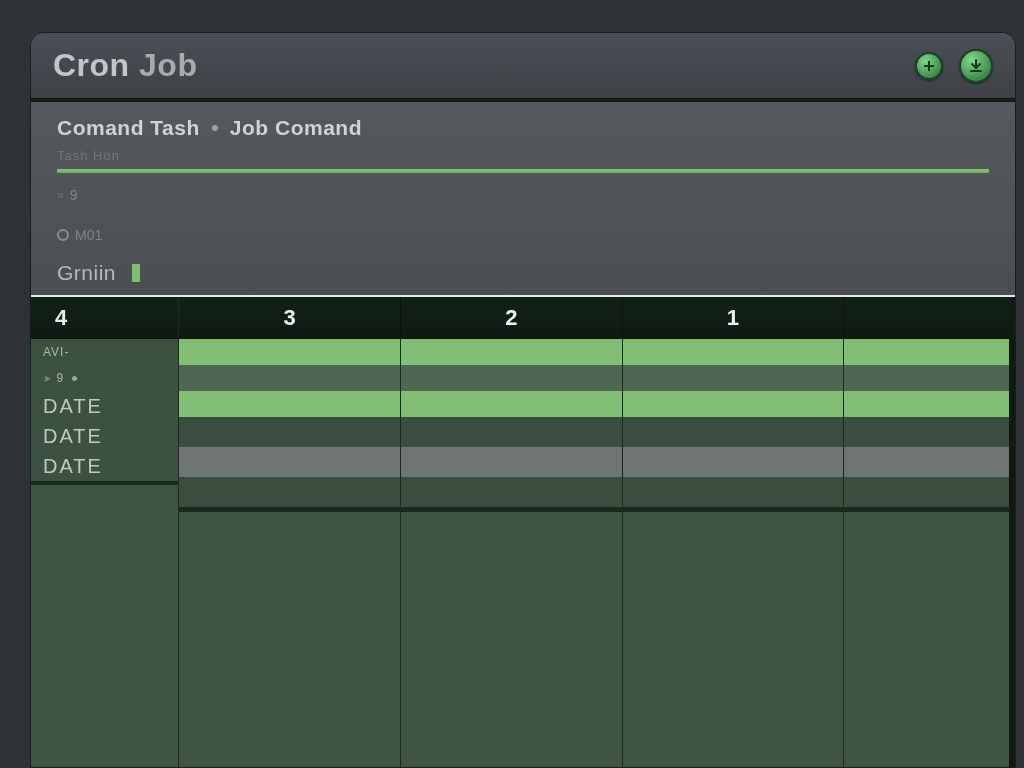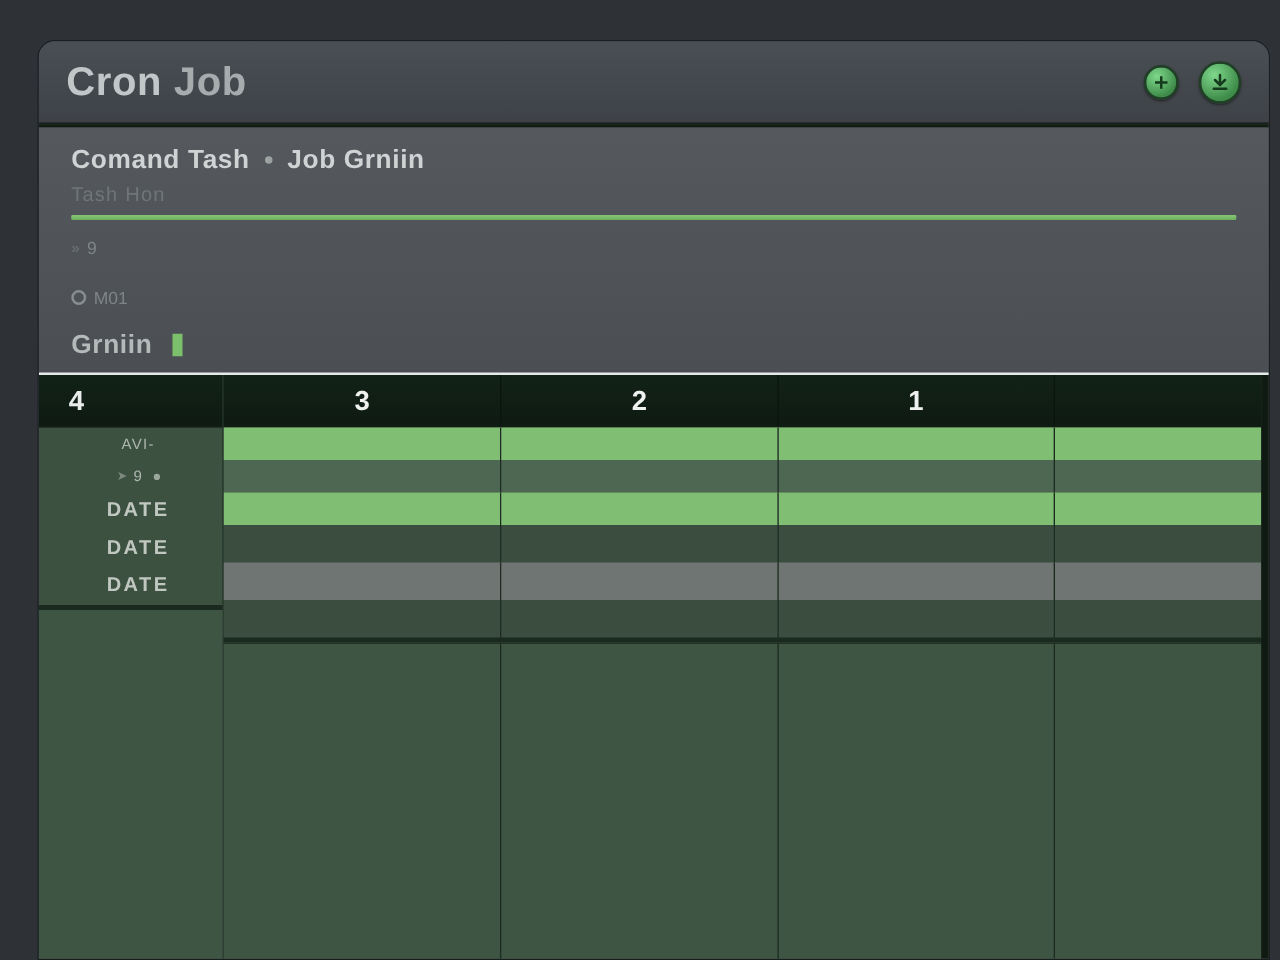--- a/index.html
+++ b/index.html
@@ -62,21 +62,21 @@
       letter-spacing:0.5px;
       color:#cfd3d4;
       font-family:"Arial Narrow","Segoe UI",sans-serif;
     }
     .breadcrumb .sep {
       width:6px;height:6px;border-radius:50%;
       background:#9ca1a2; display:inline-block;
     }
     .sublabel {
       margin-top:8px;
-      font-size:16px; letter-spacing:1px;
+      font-size:13px; letter-spacing:1px;
       color:#6f7578;
     }
     .green-bar-long {
       margin-top:6px; height:4px;
       background:linear-gradient(#87c778,#6cae5e);
       border-radius:1px;
     }
     .meta-row {
       display:flex; align-items:center; gap:6px;
       margin-top:14px;
@@ -84,21 +84,21 @@
     }
     .meta-row .arrow-g { color:#6f7578; font-size:12px; }
     .meta-row.sub2 { margin-top:24px; }
     .radio-dot {
       width:12px;height:12px;border-radius:50%;
       border:2px solid #888d8f; display:inline-block;
     }
     .section-line {
       display:flex; align-items:center; gap:16px;
       margin-top:18px;
-      font-size:21px; font-weight:700; color:#b4b9ba;
+      font-size:21px; font-weight:400; color:#b4b9ba;
       font-family:"Arial Narrow","Segoe UI",sans-serif;
       letter-spacing:0.5px;
     }
     .section-line .chip { width:8px;height:18px;background:#7cc06b; }
 
     
     .grid-area {
       flex:1;
       background:#3a4d3e;
       display:flex;
@@ -116,25 +116,24 @@
       display:flex; align-items:center;
       padding-left:24px;
       font-size:22px; font-weight:700; color:#e9eceb;
     }
     .row-label {
       height:26px;
       display:flex; align-items:center;
       padding-left:12px;
       font-size:12px; color:#aeb7af;
       letter-spacing:1px;
-      justify-content:center;
     }
     .row-label.big {
       height:30px;
-      font-size:16px; font-weight:700;
+      font-size:20px; font-weight:400;
       color:#c0c7c1;
       letter-spacing:2px;
     }
     .row-label .tiny-ic { font-size:10px; color:#7d8a7e; margin-right:4px;}
     .dot-sm { width:5px;height:5px;border-radius:50%;background:#9aa79b; margin-left:8px; }
 
     .cols {
       flex:1;
       display:flex;
       flex-direction:column;
@@ -198,21 +197,21 @@
           </svg>
       </div>
     </div>
   </div>
   <div class="hr-accent"></div>
 
   <div class="header-panel">
     <div class="breadcrumb">
       <span>Comand Tash</span>
       <span class="sep"></span>
-      <span>Job Grniin</span>
+      <span>Job Comand</span>
     </div>
     <div class="sublabel">Tash Hon</div>
     <div class="green-bar-long"></div>
 
     <div class="meta-row">
       <span class="arrow-g">»</span>
       <span>9</span>
     </div>
     <div class="meta-row sub2">
       <span class="radio-dot"></span>

